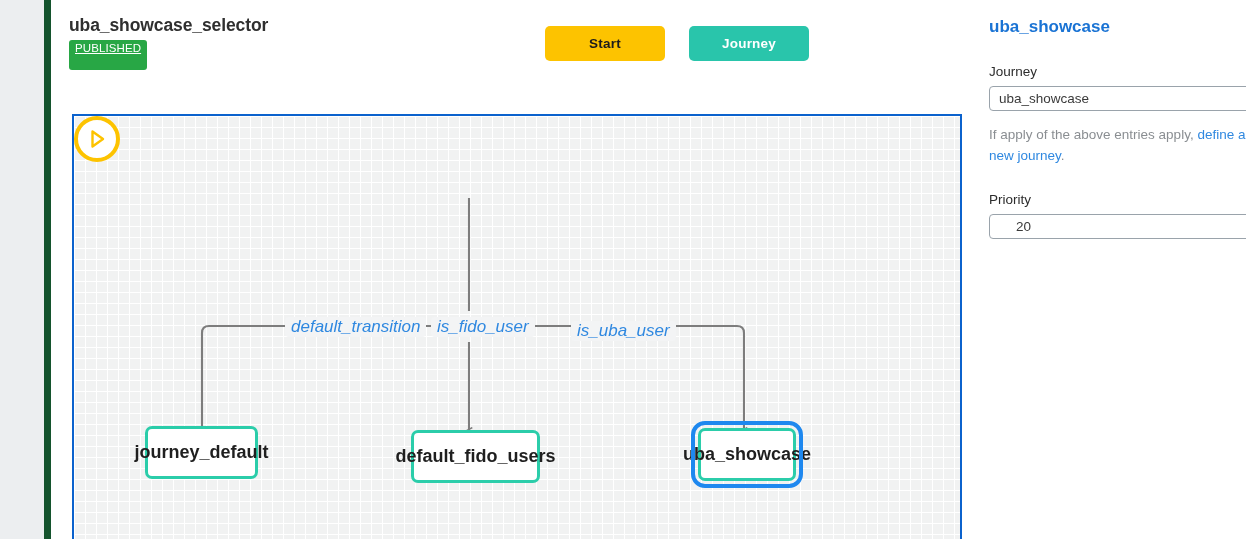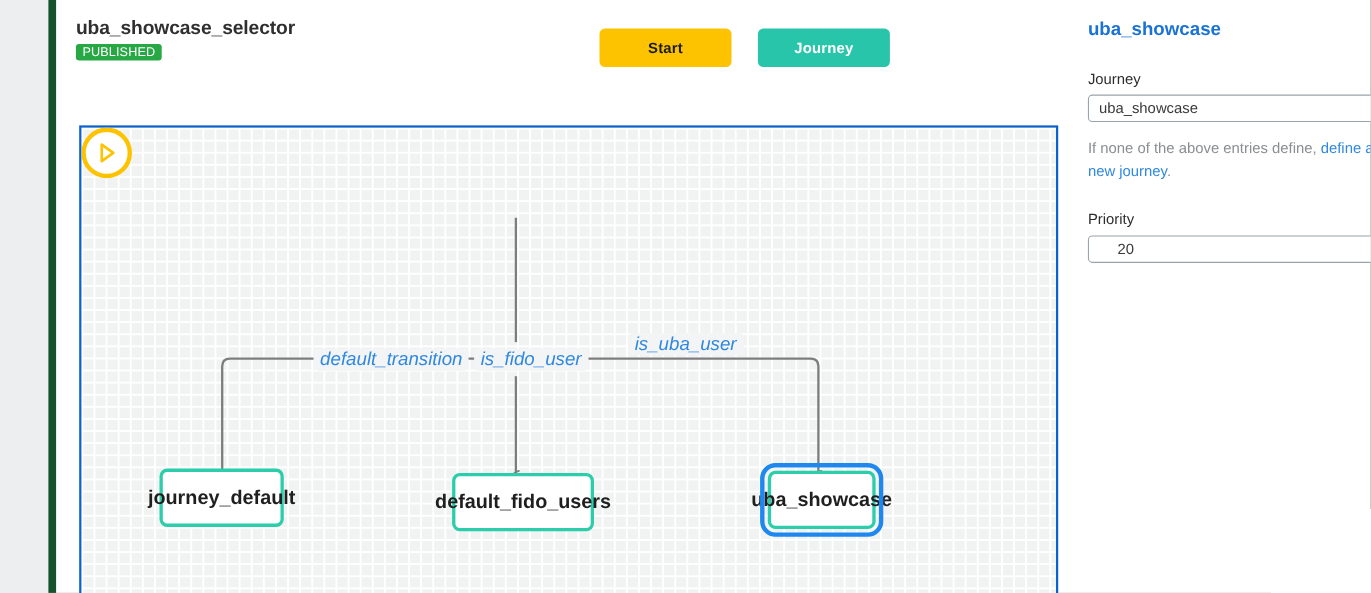--- a/index.html
+++ b/index.html
@@ -46,23 +46,24 @@
     line-height: 18.5px;
     margin-top: 2px;
     width: 232px;
   }
   #status-badge {
     display: inline-block;
     margin-top: 4px;
     background: #28a745;
     color: #ffffff;
     font-size: 11.5px;
-    padding: 2px 6px 1px 6px;
+    padding: 2px 6px 16px 6px;
     border-radius: 3px;
     letter-spacing: 0.1px;
+    text-decoration: underline;
   }
 
   
   #toolbar {
     position: absolute;
     left: 494px; top: 26px;
     display: flex;
     gap: 24px;
   }
   .tbtn {
@@ -236,41 +237,41 @@
       </svg>
 
       <div id="start-node">
         <svg width="22" height="22" viewBox="0 0 22 22">
           <path d="M6.5,3.5 L17,11 L6.5,18.5 Z" fill="none" stroke="#fdc300" stroke-width="2.4" stroke-linejoin="round"></path>
         </svg>
       </div>
 
       <div class="edge-label" style="left:211px; top:201px;">default_transition</div>
       <div class="edge-label" style="left:357px; top:201px;">is_fido_user</div>
-      <div class="edge-label" style="left:497px; top:187px;">is_uba_user</div>
+      <div class="edge-label" style="left:497px; top:205px;">is_uba_user</div>
 
       <div class="gnode" style="left:71px; top:310px; width:113px; height:53px;">journey_default</div>
       <div class="gnode" style="left:337px; top:314px; width:129px; height:53px;">default_fido_users</div>
       <div class="gnode selected" style="left:624px; top:312px; width:98px; height:53px;">uba_showcase</div>
 
     </div>
 
     <div id="side-panel">
       <div id="panel-title">uba_showcase</div>
 
       <div class="field-label">Journey</div>
       <div id="select-wrap">
         <select id="journey-select">
           <option>uba_showcase</option>
         </select>
         <svg id="select-chevron" width="13" height="13" viewBox="0 0 13 13">
           <path d="M2.2,4.4 L6.5,8.8 L10.8,4.4" fill="none" stroke="#3f4a55" stroke-width="1.7" stroke-linecap="round" stroke-linejoin="round"></path>
         </svg>
       </div>
 
-      <div id="helper-text"><span>If none of the above entries define, </span><a href="#">define a new journey</a><span>.</span></div>
+      <div id="helper-text"><span>If apply of the above entries apply, </span><a href="#">define a new journey</a><span>.</span></div>
 
       <div class="field-label">Priority</div>
       <input id="priority-input" type="text" value="20" style="">
     </div>
 
   </div>
 </div>
 
 </body></html>

